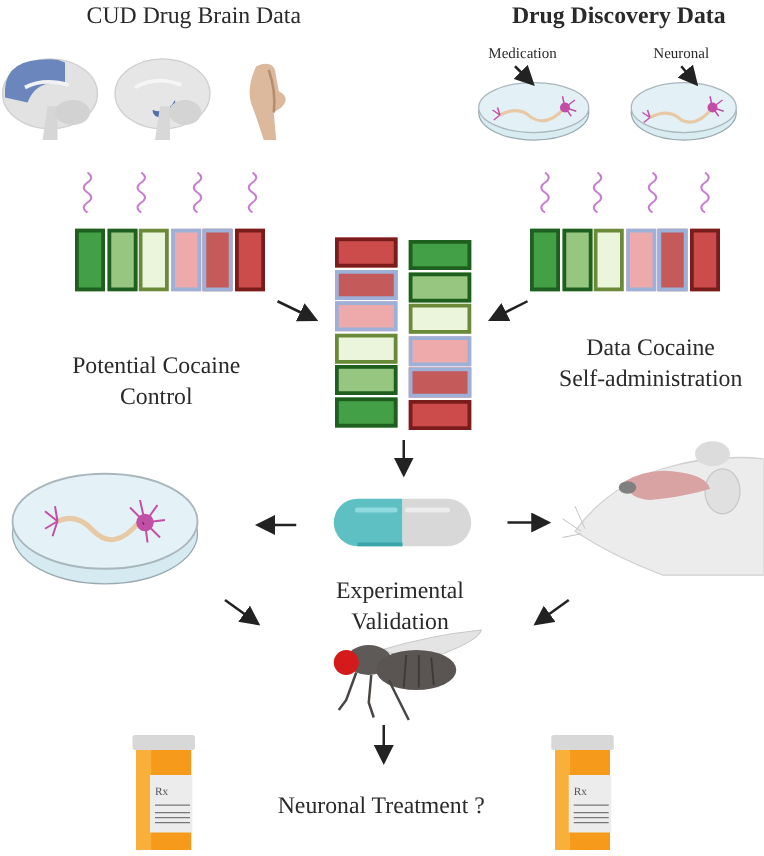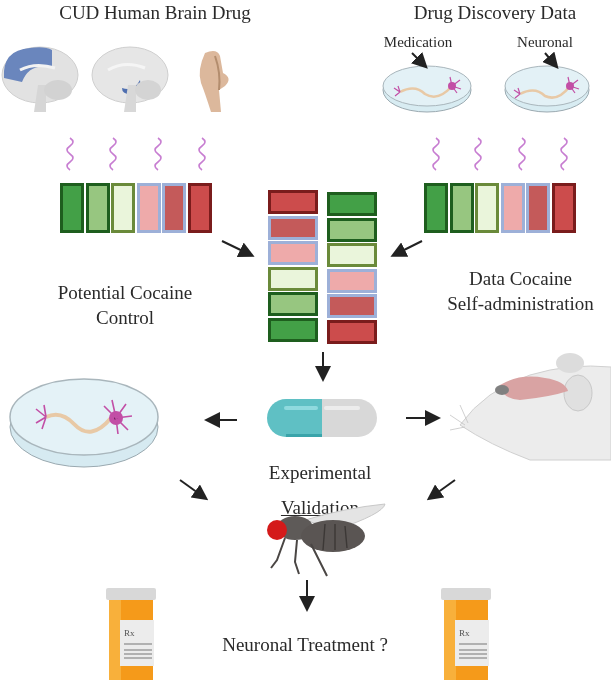--- a/index.html
+++ b/index.html
@@ -1,27 +1,27 @@
 <!DOCTYPE html>
 <html><head>
 <meta charset="utf-8">
 <style>
   html, body { margin:0; padding:0; background:#fff; }
   body { width:611px; height:685px; position:relative; overflow:hidden;
          font-family:"DejaVu Serif", "Liberation Serif", serif; color:#222; }
   .abs { position:absolute; }
   .label { position:absolute; font-family:"Liberation Serif", "DejaVu Serif", serif; font-size:19px; color:#2a2a2a; text-align:center; line-height:25px; white-space:nowrap; }
-  .small { font-size:15px; }
+  .small { font-size:12px; }
   svg { position:absolute; overflow:visible; }
 </style>
 </head>
 <body>
 
-<div class="label" style="left:20px;top:0px;width:270px;">CUD Human Brain Drug</div>
-<div class="label" style="left:385px;top:0px;width:220px;">Drug Discovery Data</div>
+<div class="label" style="left:20px;top:0px;width:270px;">CUD Drug Brain Data</div>
+<div class="label" style="left:385px;top:0px;width:220px;font-weight:bold;">Drug Discovery Data</div>
 <div class="label small" style="left:368px;top:30px;width:100px;">Medication</div>
 <div class="label small" style="left:505px;top:30px;width:80px;">Neuronal</div>
 
 <svg style="left:0;top:40px" width="270" height="80">
   <g>
     <ellipse cx="40" cy="35" rx="38" ry="28" fill="#e2e2e2" stroke="#cfcfcf"></ellipse>
     <path d="M4 38 Q2 10 30 8 Q45 6 52 10 L52 28 Q30 22 22 42 Z" fill="#6a86bd"></path>
     <path d="M20 30 Q35 22 55 28" stroke="#f2f2f2" stroke-width="3" fill="none"></path>
     <path d="M38 45 L34 72 L46 72 L46 45 Z" fill="#d6d6d6"></path>
     <ellipse cx="58" cy="50" rx="14" ry="10" fill="#d2d2d2"></ellipse>
@@ -148,21 +148,21 @@
   <ellipse cx="110" cy="18" rx="14" ry="10" fill="#dcdcdc"></ellipse>
   <ellipse cx="118" cy="48" rx="14" ry="18" fill="#e0e0e0" stroke="#c8c8c8"></ellipse>
   <path d="M40 40 Q60 28 85 33 Q105 36 108 46 Q90 52 60 55 Q42 54 40 40 Z" fill="#d9a3a3"></path>
   <ellipse cx="42" cy="45" rx="7" ry="5" fill="#808080"></ellipse>
   <g stroke="#c4c4c4" stroke-width="0.8">
       <path d="M5 80 L-10 70 M5 82 L-10 85 M8 78 L0 60"></path>
     </g>
 </svg>
 
 <div class="label" style="left:240px;top:460px;width:160px;">Experimental</div>
-<div class="label" style="left:240px;top:495px;width:160px;text-decoration:underline;">Validation</div>
+<div class="label" style="left:240px;top:485px;width:160px;">Validation</div>
 
 <svg style="left:255px;top:500px" width="135" height="80">
   <path d="M50 20 Q90 8 130 4 Q128 14 80 30 Z" fill="#e4e4e4" stroke="#c8c8c8"></path>
   <ellipse cx="40" cy="28" rx="18" ry="12" fill="#5e5a58"></ellipse>
   <ellipse cx="78" cy="36" rx="32" ry="16" fill="#5a5553"></ellipse>
   <g stroke="#3c3836" stroke-width="1.4">
       <path d="M70 24 L68 50 M80 24 L80 50 M90 26 L92 48"></path>
     </g>
   <circle cx="22" cy="30" r="10" fill="#d41a1a"></circle>
   <g stroke="#4a4644" stroke-width="2" fill="none">

